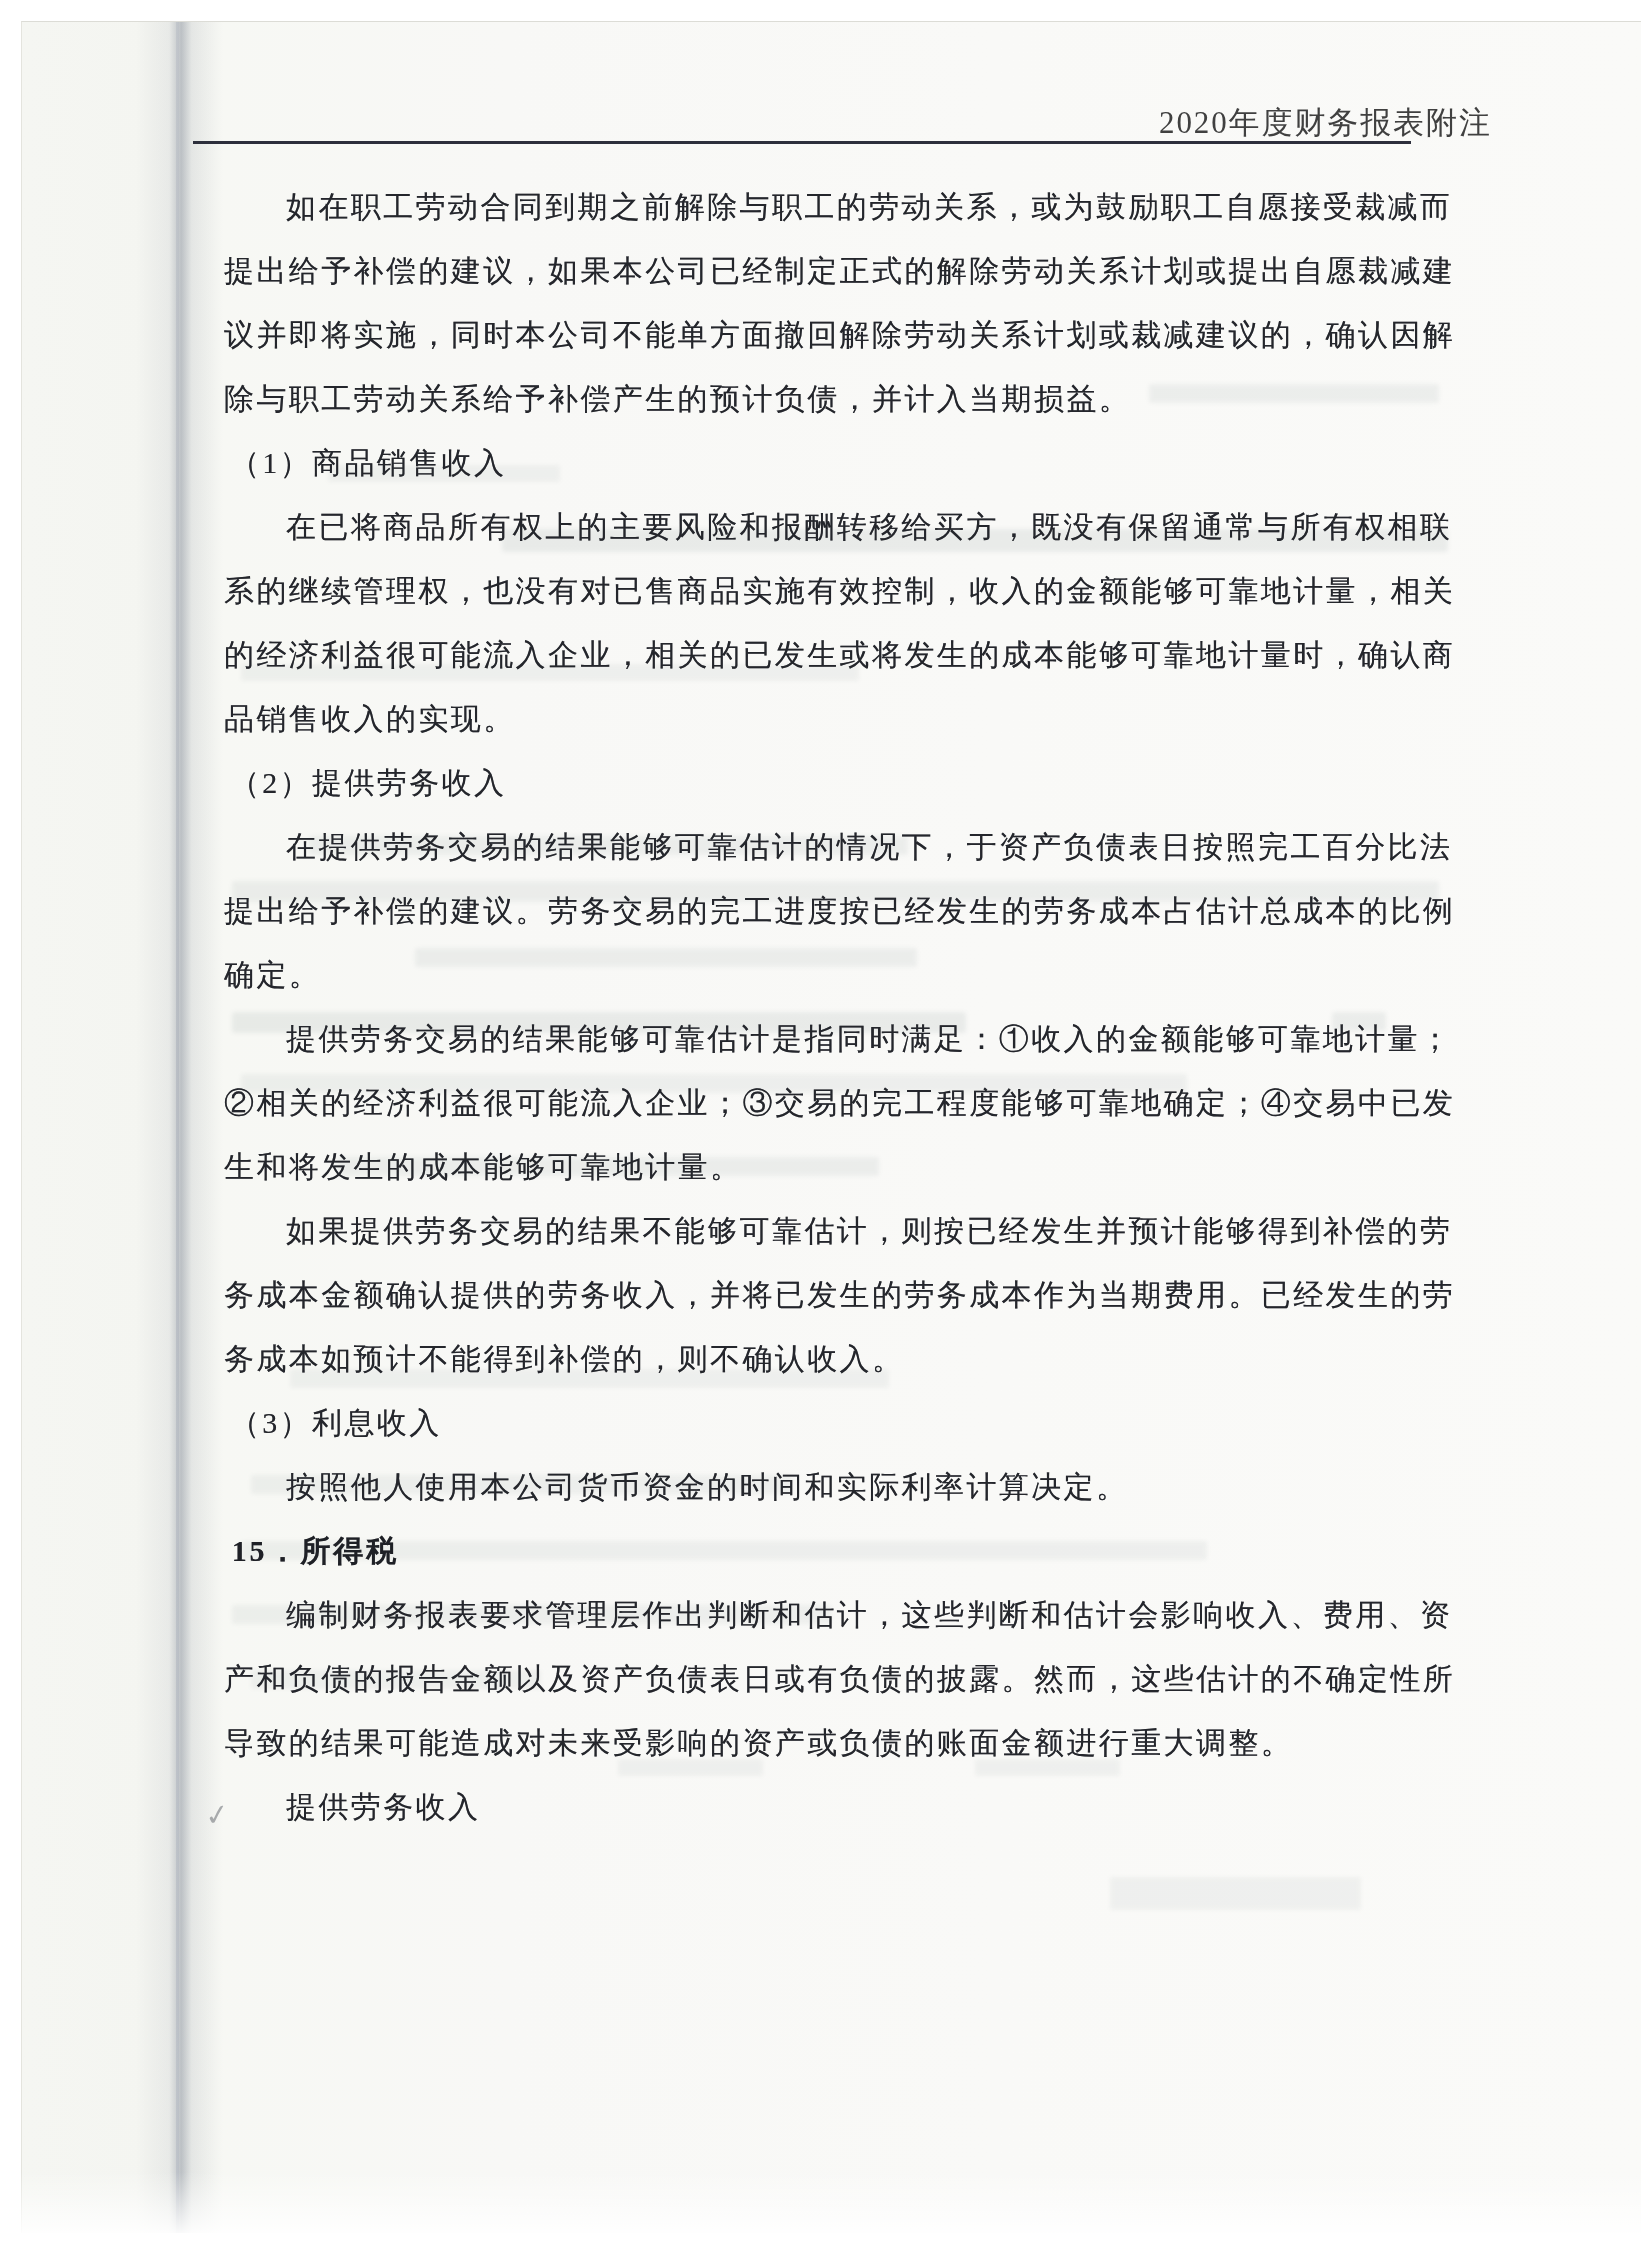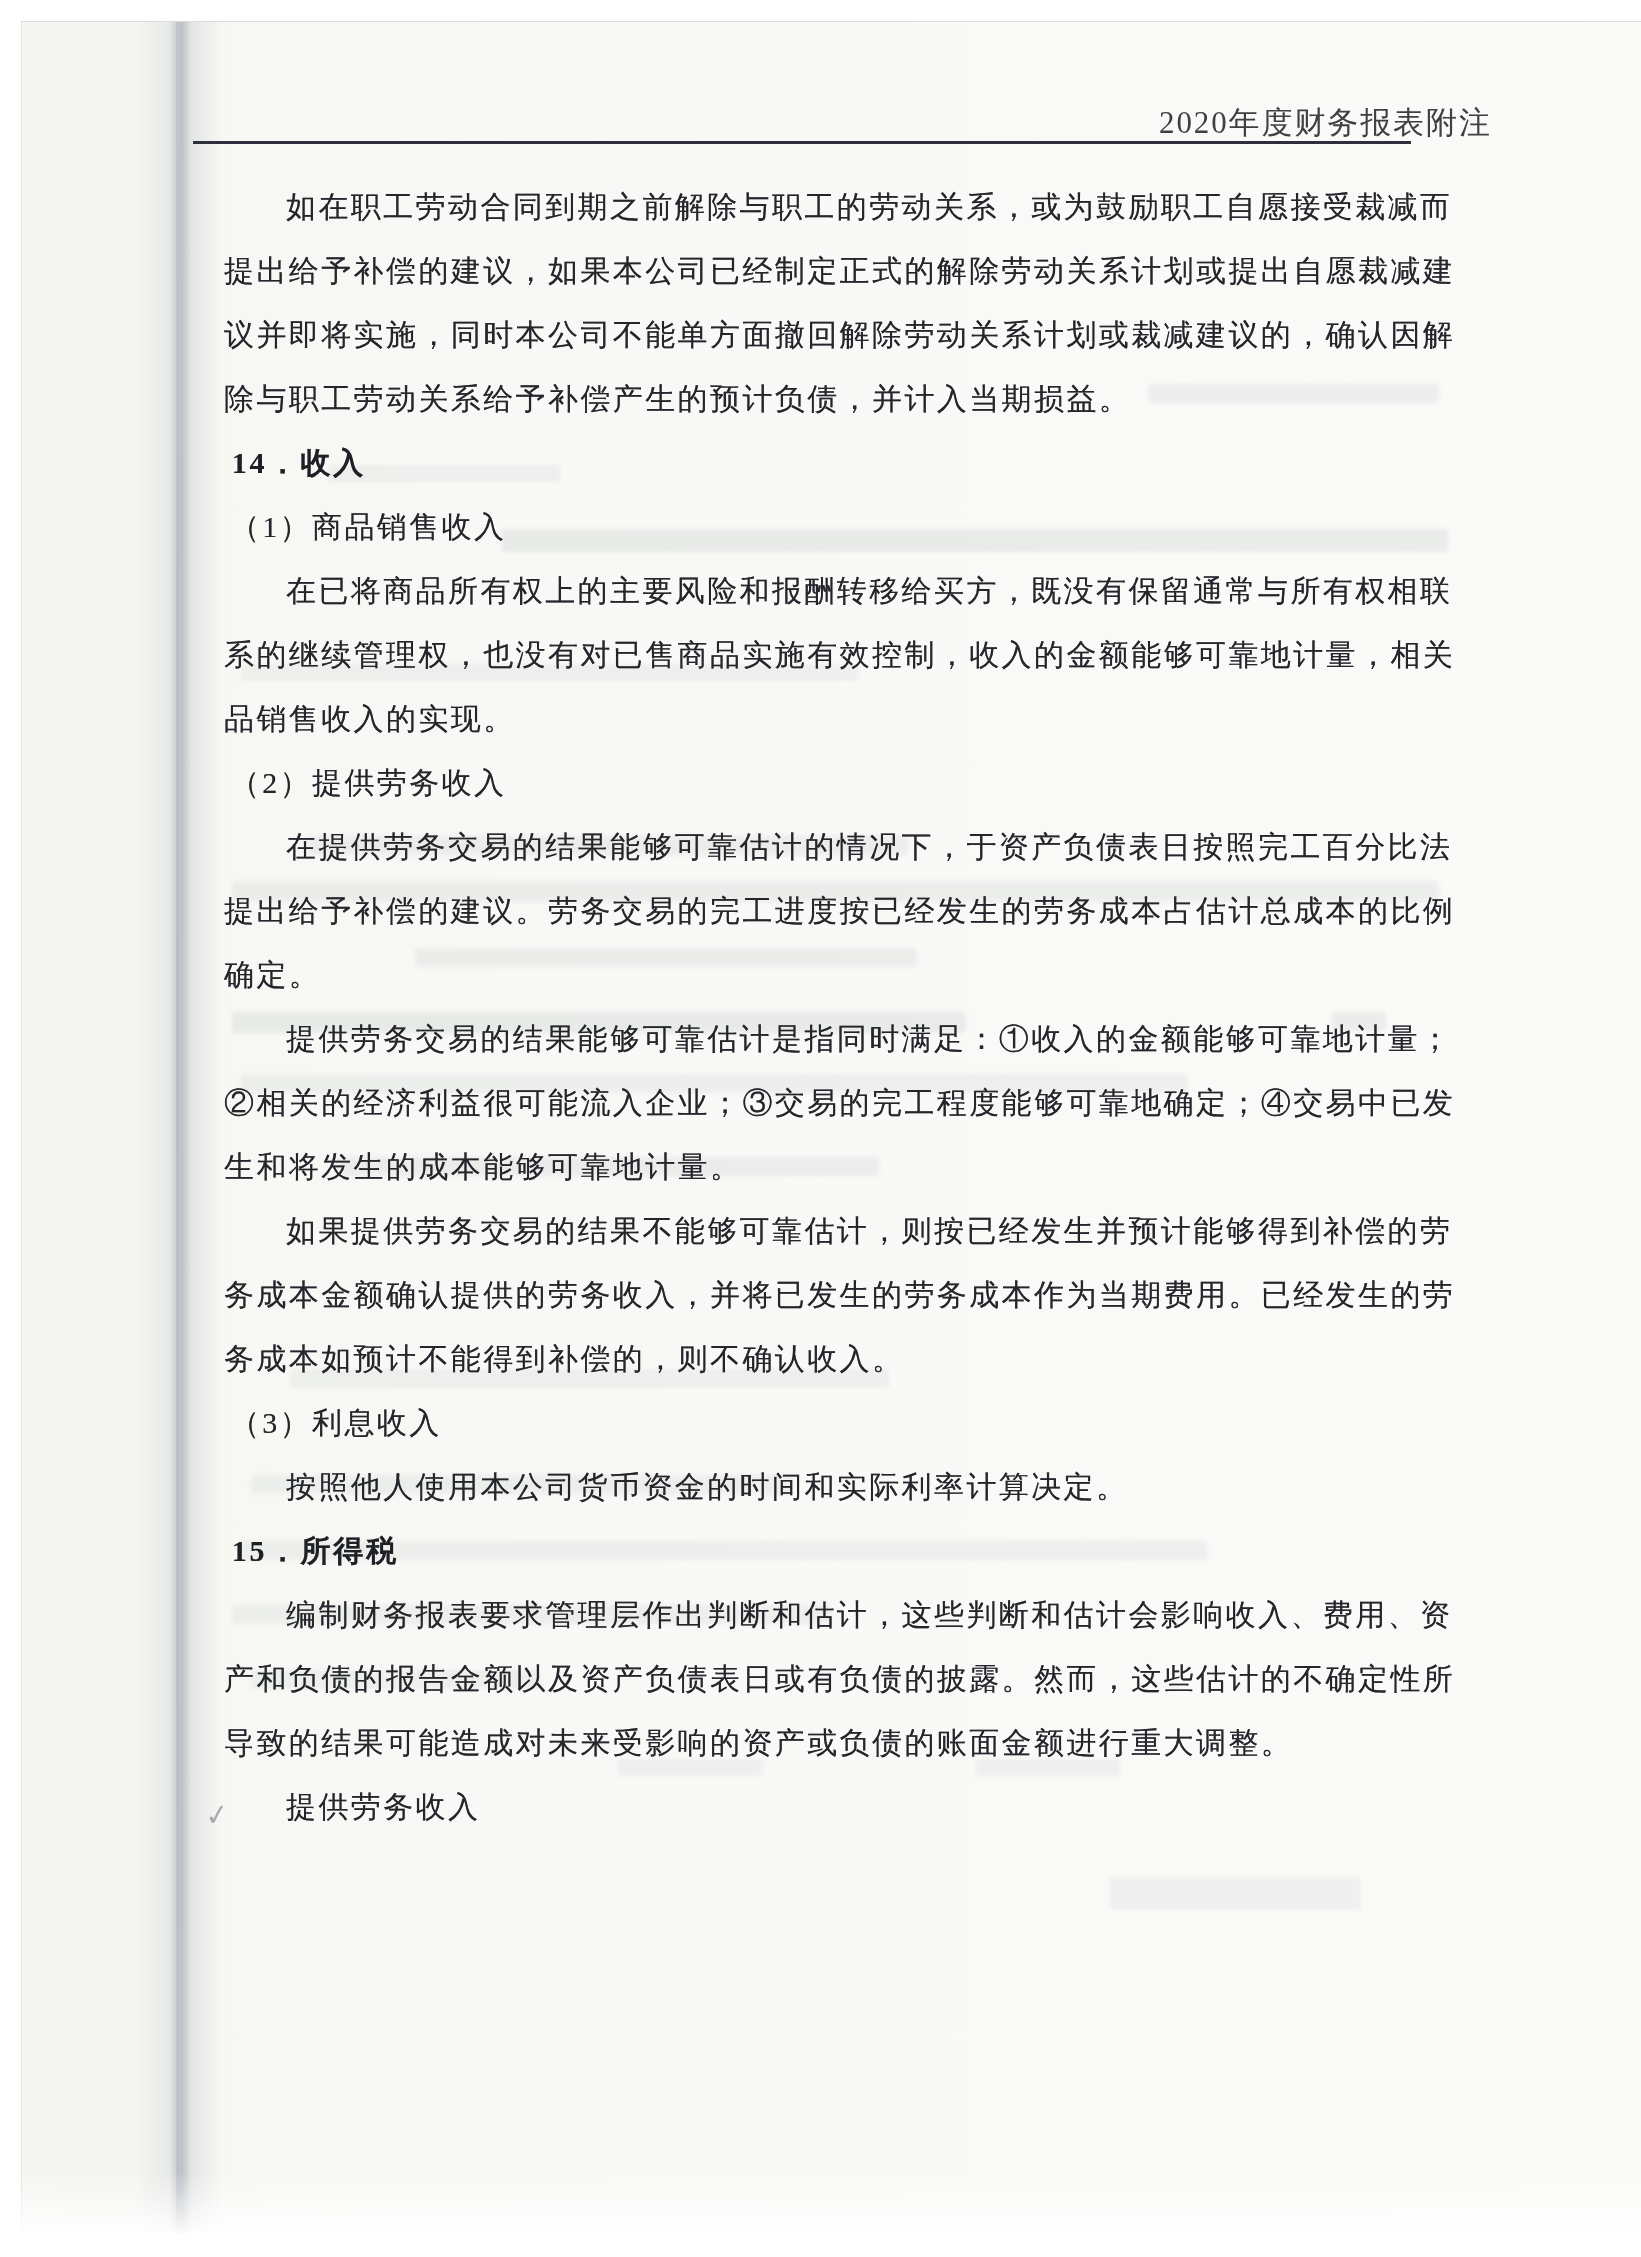--- a/index.html
+++ b/index.html
@@ -93,24 +93,24 @@
 <div class="ghost" style="left:975px;top:1759px;width:145px;height:17.4px;opacity:.07"></div>
 <div class="ghost" style="left:1110px;top:1877px;width:251px;height:33px;opacity:.07"></div>
 
 <div class="check">✓</div>
 
 <div class="doc">
   <div class="line indent">如在职工劳动合同到期之前解除与职工的劳动关系，或为鼓励职工自愿接受裁减而</div>
   <div class="line">提出给予补偿的建议，如果本公司已经制定正式的解除劳动关系计划或提出自愿裁减建</div>
   <div class="line">议并即将实施，同时本公司不能单方面撤回解除劳动关系计划或裁减建议的，确认因解</div>
   <div class="line">除与职工劳动关系给予补偿产生的预计负债，并计入当期损益。</div>
-  <div class="line heading">14．收入</div>
   <div class="line item">（1）商品销售收入</div>
   <div class="line indent">在已将商品所有权上的主要风险和报酬转移给买方，既没有保留通常与所有权相联</div>
   <div class="line">系的继续管理权，也没有对已售商品实施有效控制，收入的金额能够可靠地计量，相关</div>
+  <div class="line">的经济利益很可能流入企业，相关的已发生或将发生的成本能够可靠地计量时，确认商</div>
   <div class="line">品销售收入的实现。</div>
   <div class="line item">（2）提供劳务收入</div>
   <div class="line indent">在提供劳务交易的结果能够可靠估计的情况下，于资产负债表日按照完工百分比法</div>
   <div class="line">提出给予补偿的建议。劳务交易的完工进度按已经发生的劳务成本占估计总成本的比例</div>
   <div class="line">确定。</div>
   <div class="line indent">提供劳务交易的结果能够可靠估计是指同时满足：①收入的金额能够可靠地计量；</div>
   <div class="line">②相关的经济利益很可能流入企业；③交易的完工程度能够可靠地确定；④交易中已发</div>
   <div class="line">生和将发生的成本能够可靠地计量。</div>
   <div class="line indent">如果提供劳务交易的结果不能够可靠估计，则按已经发生并预计能够得到补偿的劳</div>
   <div class="line">务成本金额确认提供的劳务收入，并将已发生的劳务成本作为当期费用。已经发生的劳</div>

